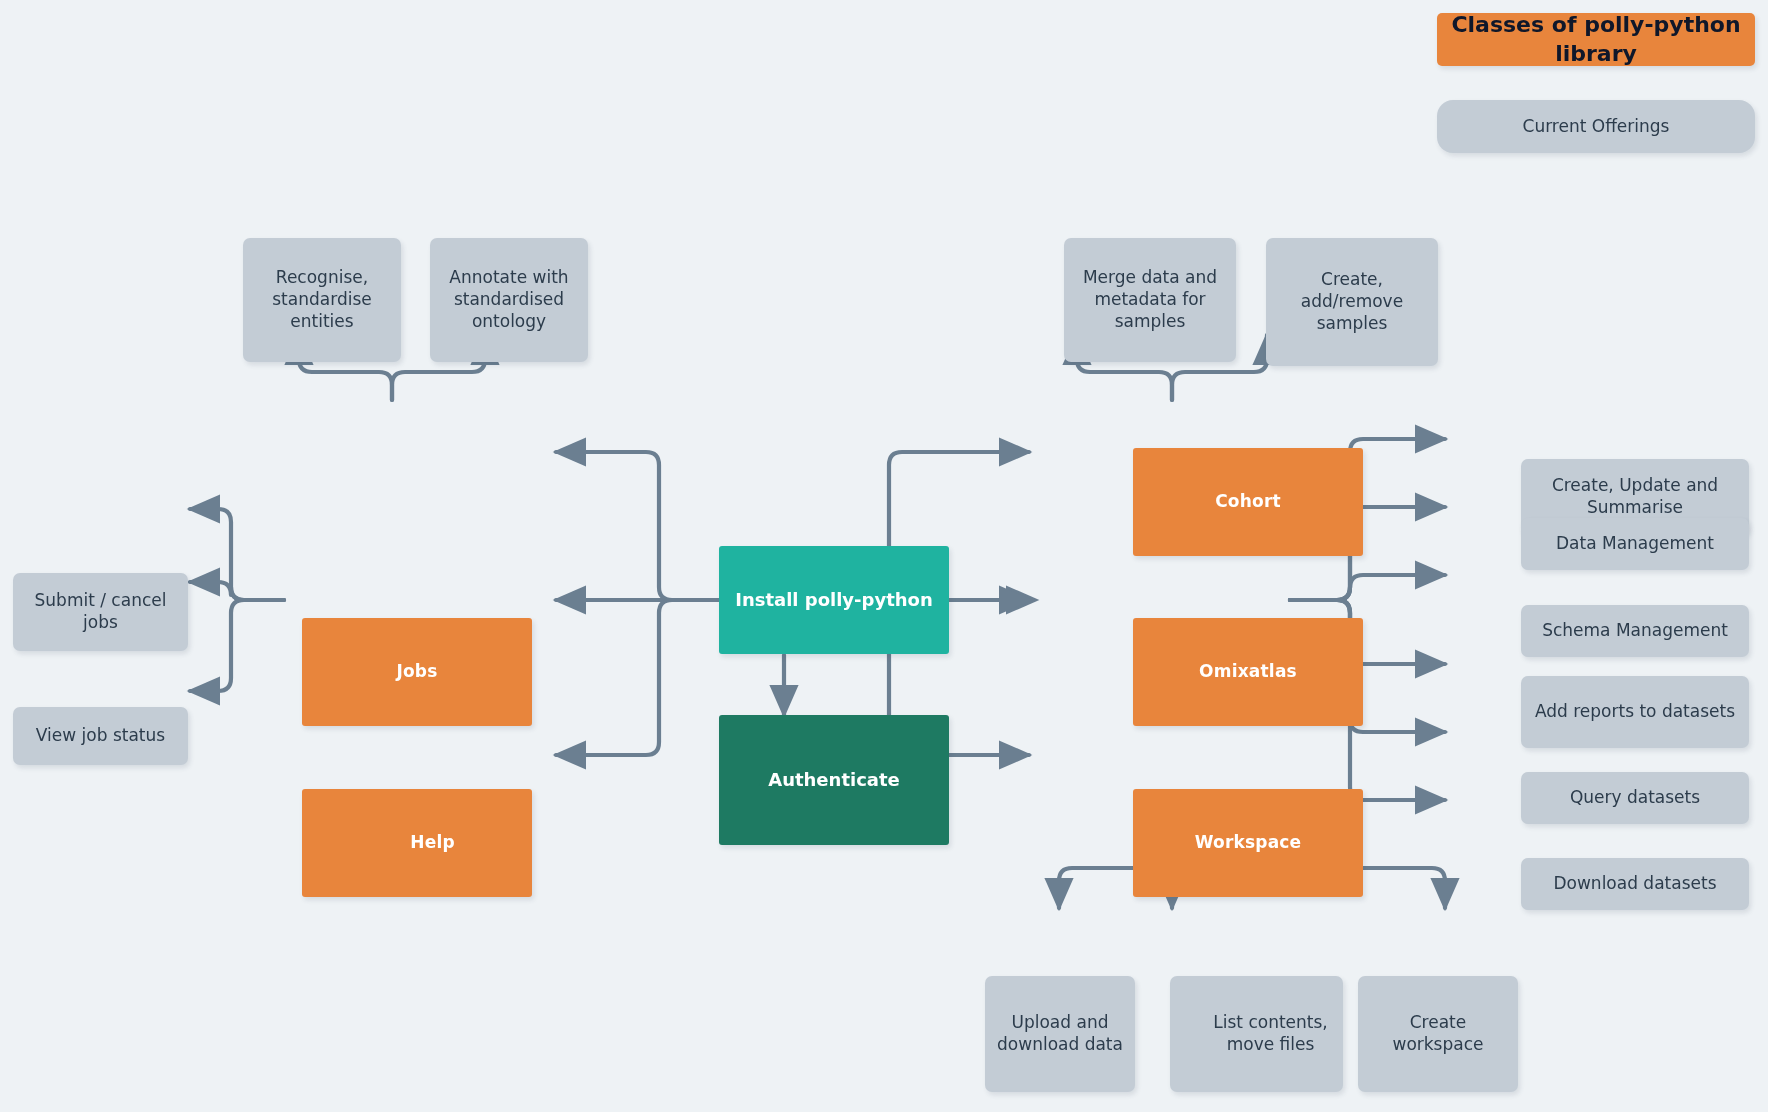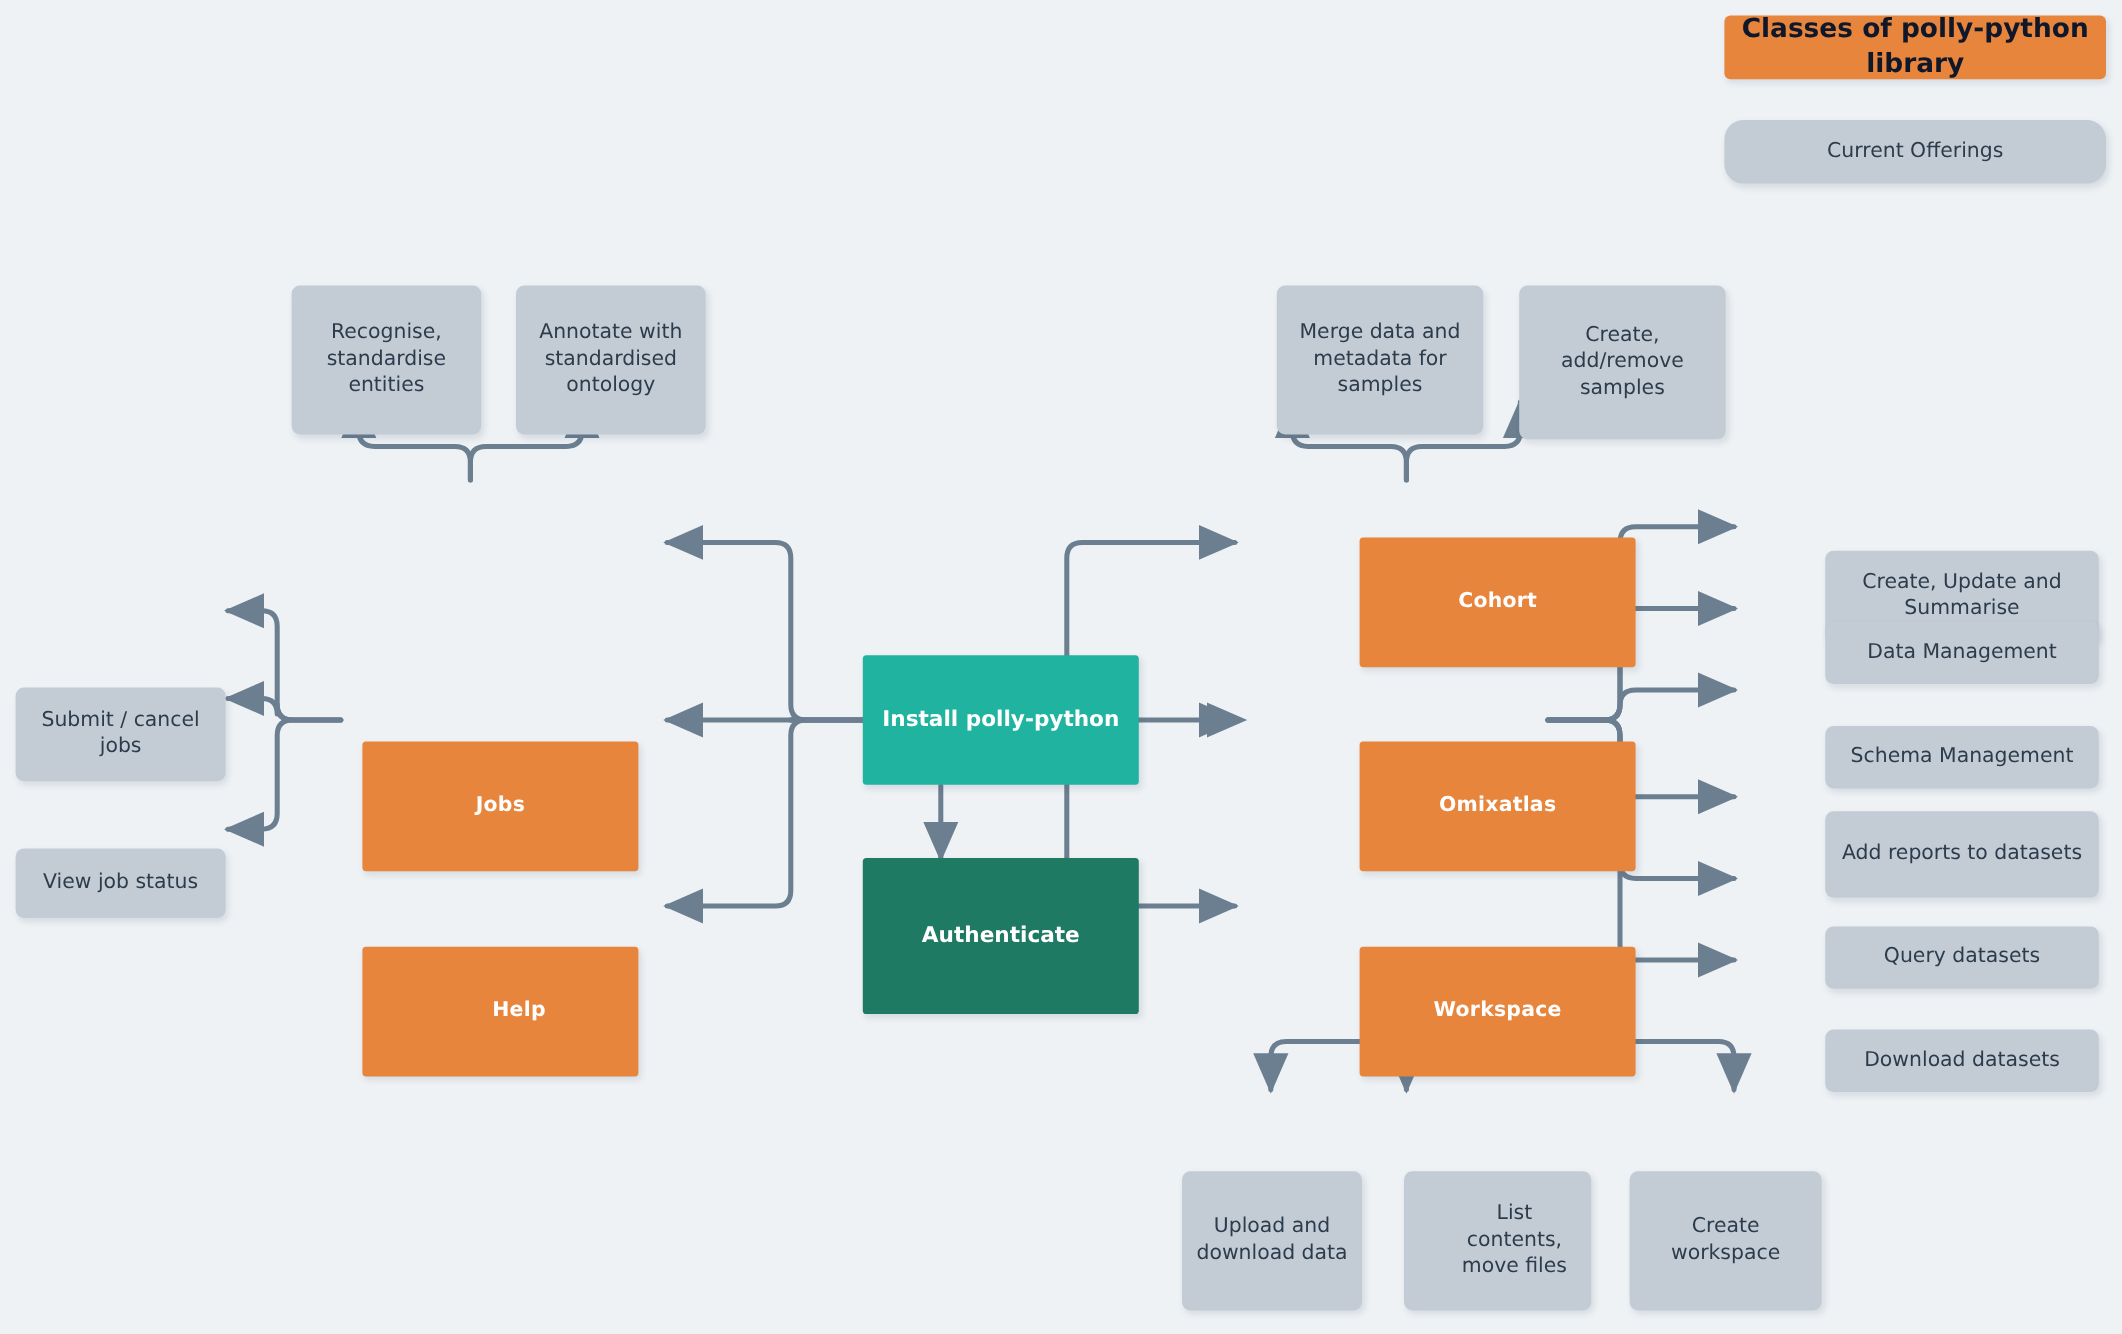--- a/index.html
+++ b/index.html
@@ -172,20 +172,20 @@
   <div class="node offering" style="left:1521px;top:772px;width:228px;height:52px;">
     <span>Query datasets</span>
   </div>
   <div class="node offering" style="left:1521px;top:858px;width:228px;height:52px;">
     <span>Download datasets</span>
   </div>
 
   <div class="node offering" style="left:985px;top:976px;width:150px;height:116px;">
     <span>Upload and download data</span>
   </div>
-  <div class="node offering" style="left:1170px;top:976px;width:156px;height:116px;padding-left:36px;">
+  <div class="node offering" style="left:1170px;top:976px;width:173px;height:116px;padding-left:36px;">
     <span>List contents, move files</span>
   </div>
   <div class="node offering" style="left:1358px;top:976px;width:160px;height:116px;">
     <span>Create workspace</span>
   </div>
 
 </div>
 
 </body></html>

